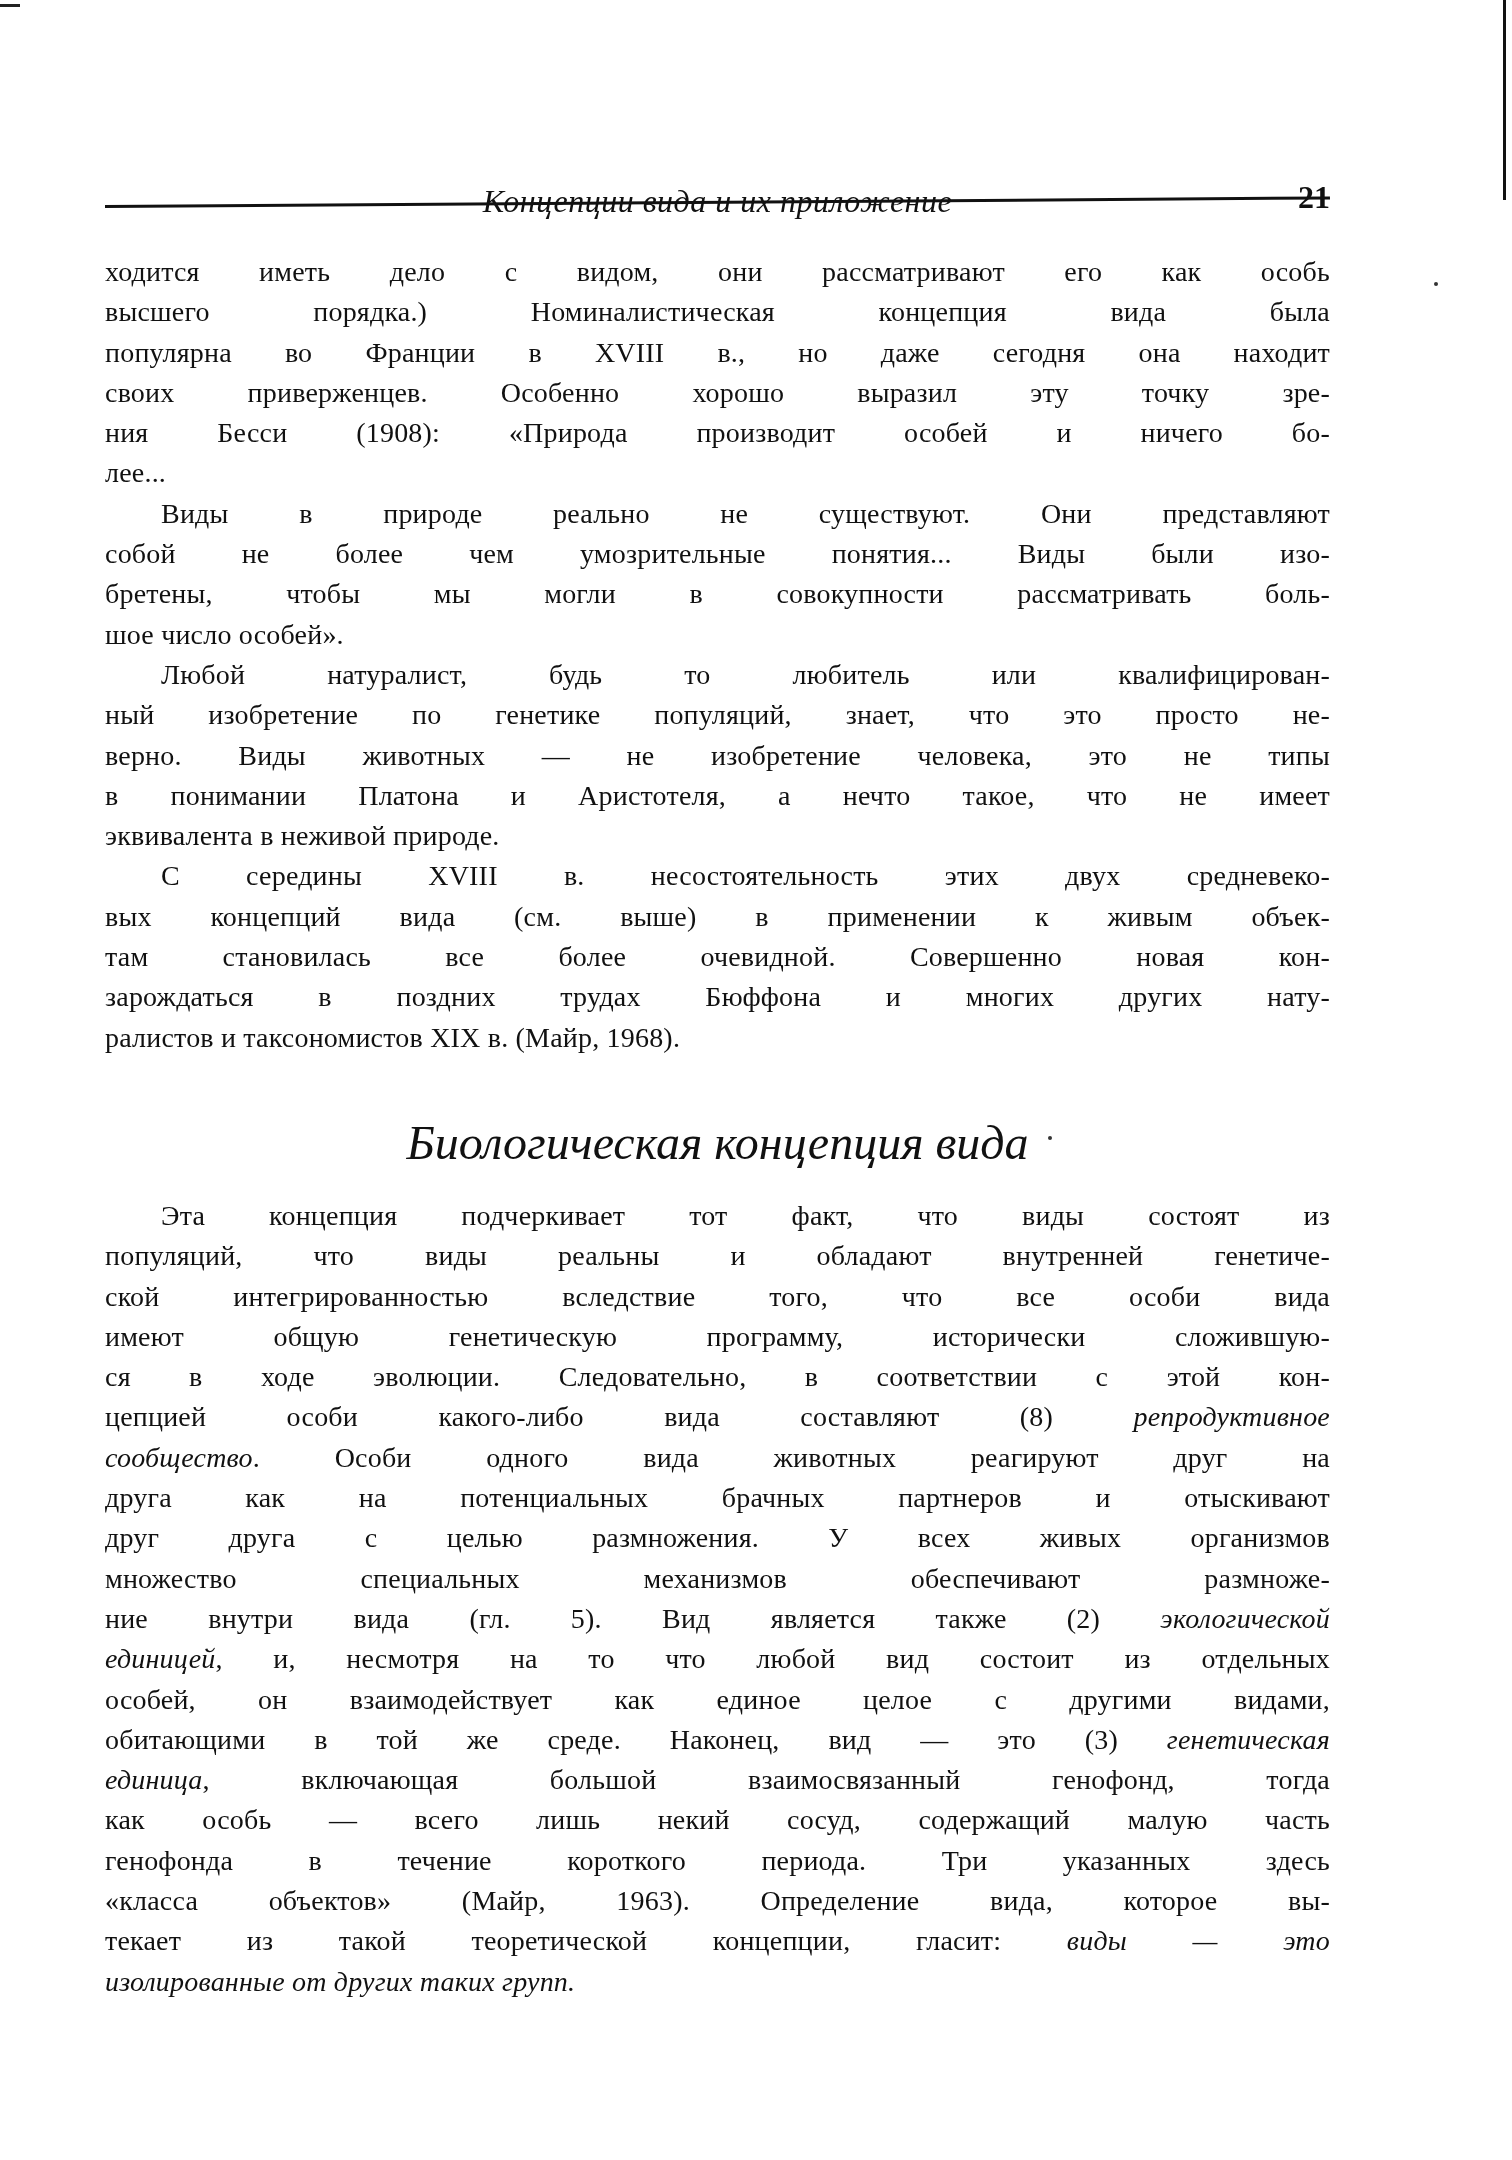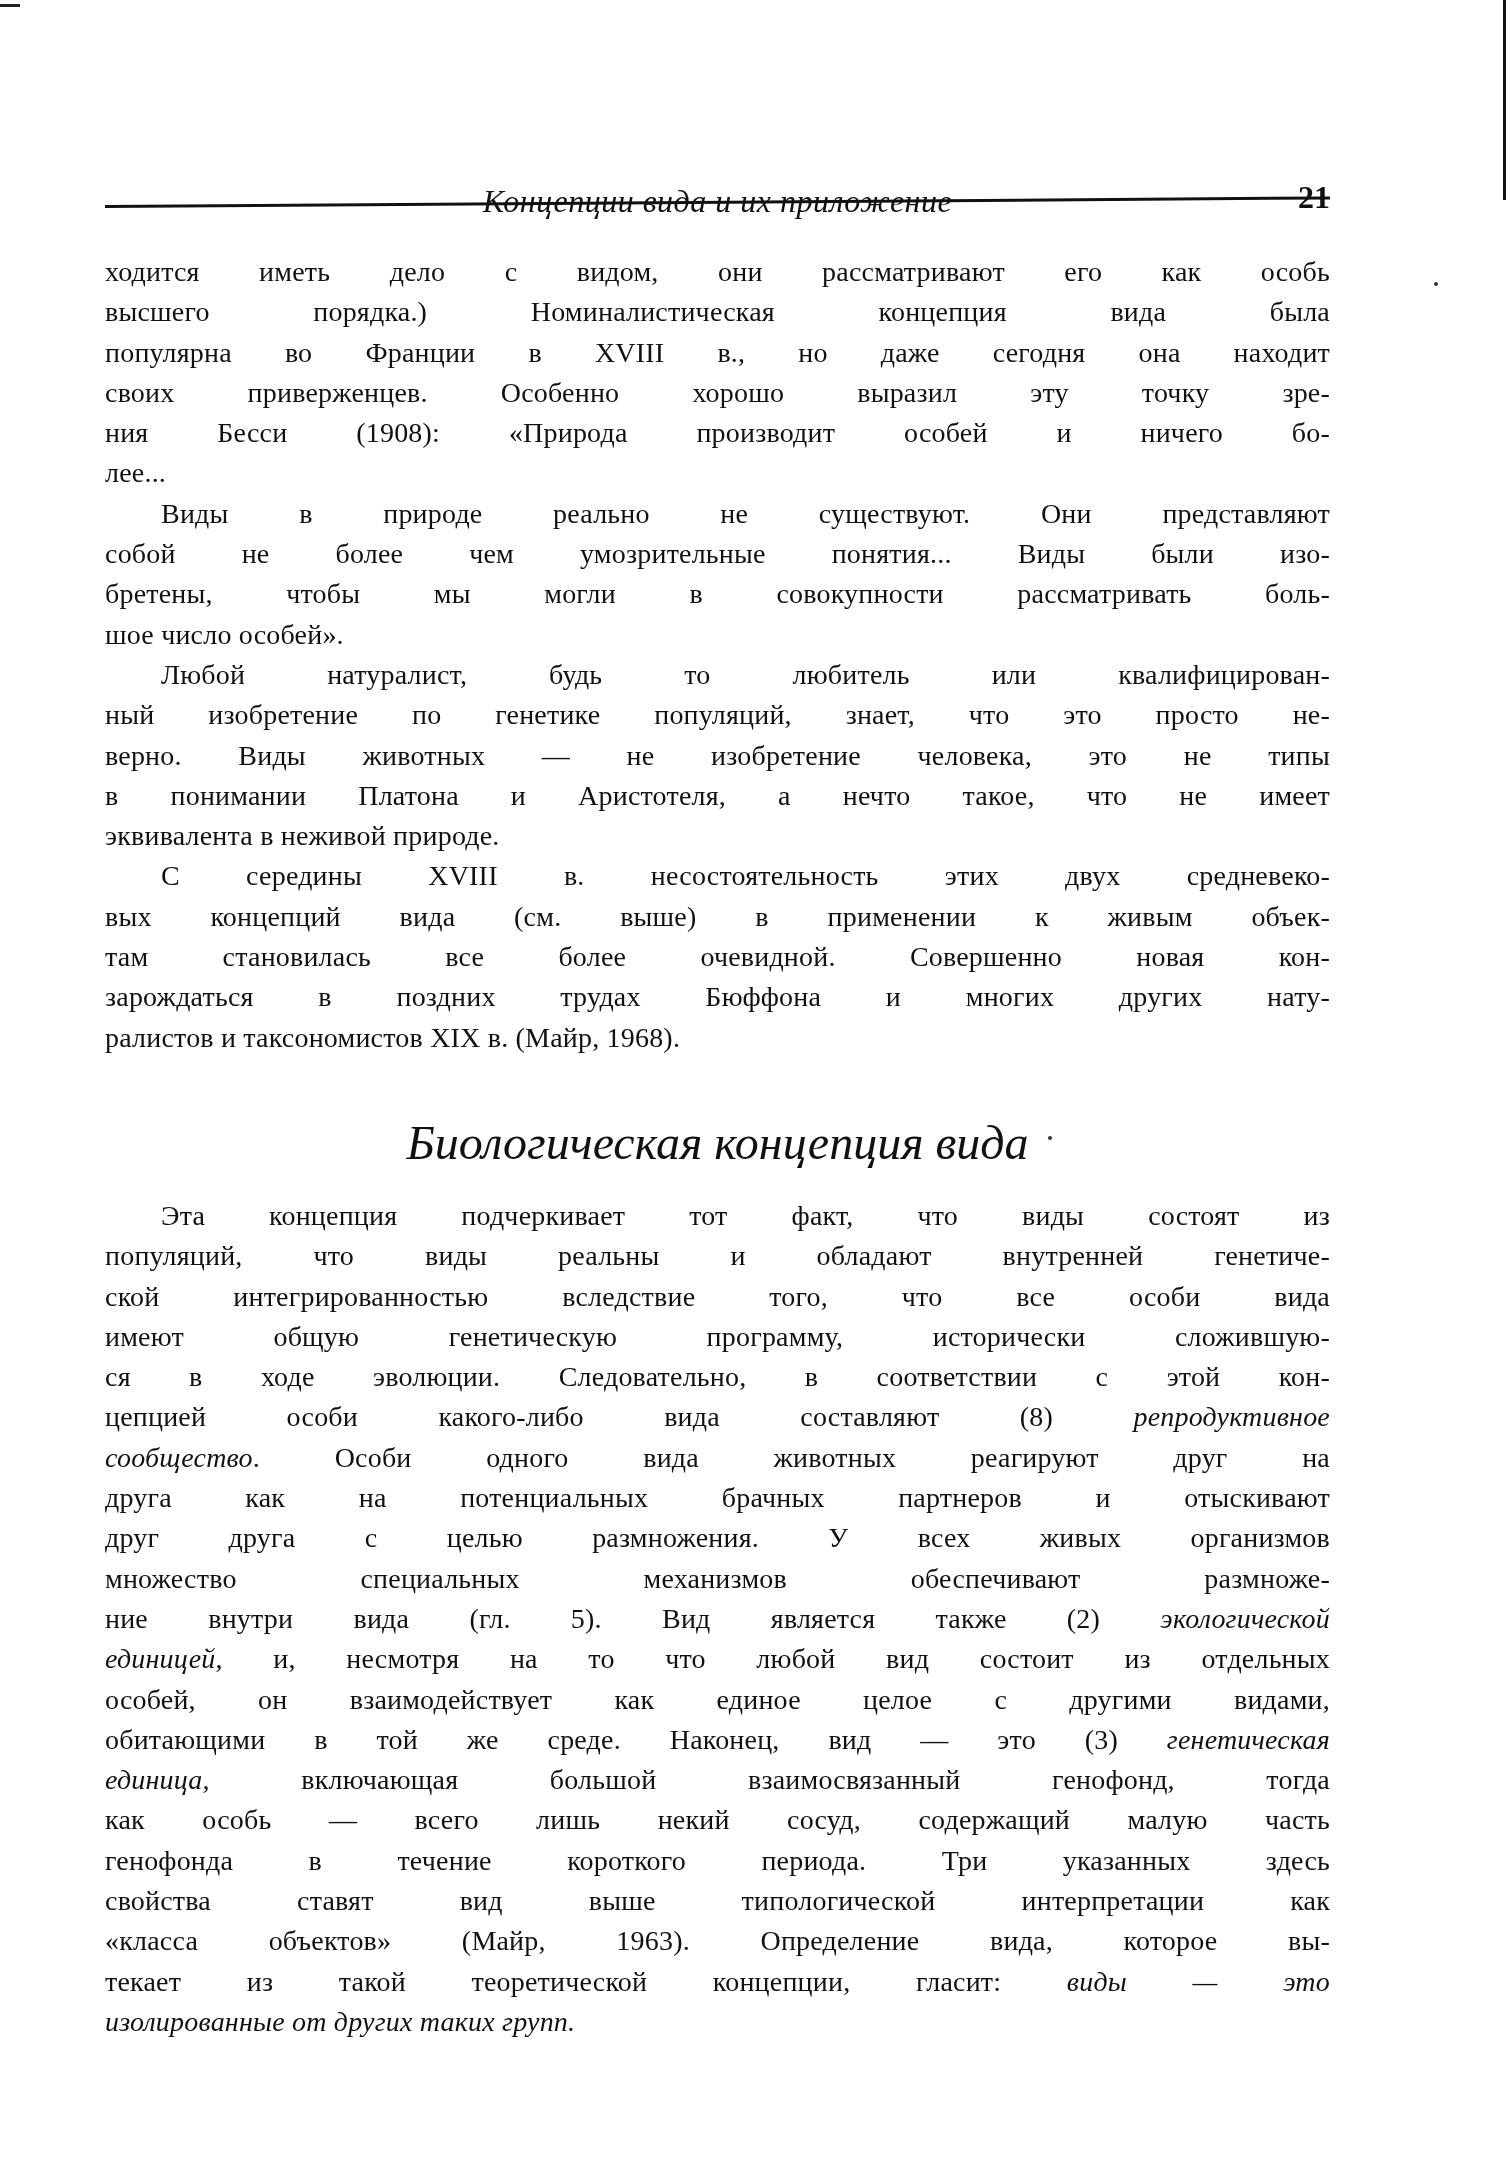--- a/index.html
+++ b/index.html
@@ -177,21 +177,20 @@
         <span class="line"><span>друга как на потенциальных брачных партнеров и отыскивают</span></span>
         <span class="line"><span>друг друга с целью размножения. У всех живых организмов</span></span>
         <span class="line"><span>множество специальных механизмов обеспечивают размноже-</span></span>
         <span class="line"><span>ние внутри вида (гл. 5). Вид является также (2) </span><span class="it">экологической</span></span>
         <span class="line"><span class="it">единицей</span><span>, и, несмотря на то что любой вид состоит из отдельных</span></span>
         <span class="line"><span>особей, он взаимодействует как единое целое с другими видами,</span></span>
         <span class="line"><span>обитающими в той же среде. Наконец, вид — это (3) </span><span class="it">генетическая</span></span>
         <span class="line"><span class="it">единица</span><span>, включающая большой взаимосвязанный генофонд, тогда</span></span>
         <span class="line"><span>как особь — всего лишь некий сосуд, содержащий малую часть</span></span>
         <span class="line"><span>генофонда в течение короткого периода. Три указанных здесь</span></span>
-        <span class="line"><span>свойства ставят вид выше типологической интерпретации как</span></span>
         <span class="line"><span>«класса объектов» (Майр, 1963). Определение вида, которое вы-</span></span>
         <span class="line"><span>текает из такой теоретической концепции, гласит: </span><span class="it">виды — это</span></span>
         <span class="line last"><span class="it">изолированные от других таких групп.</span></span>
       </div>
   </div>
 </div>
 
 <span class="speck" style="left:1048px;top:1136px;"></span>
 <span class="speck" style="left:1434px;top:282px;"></span>
 

